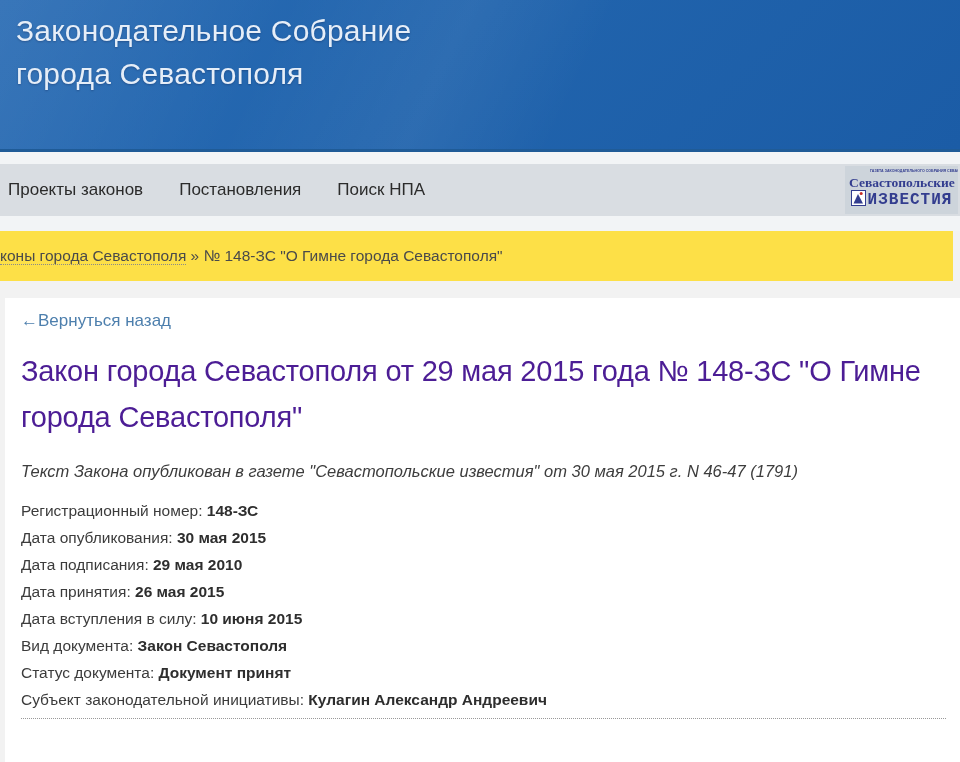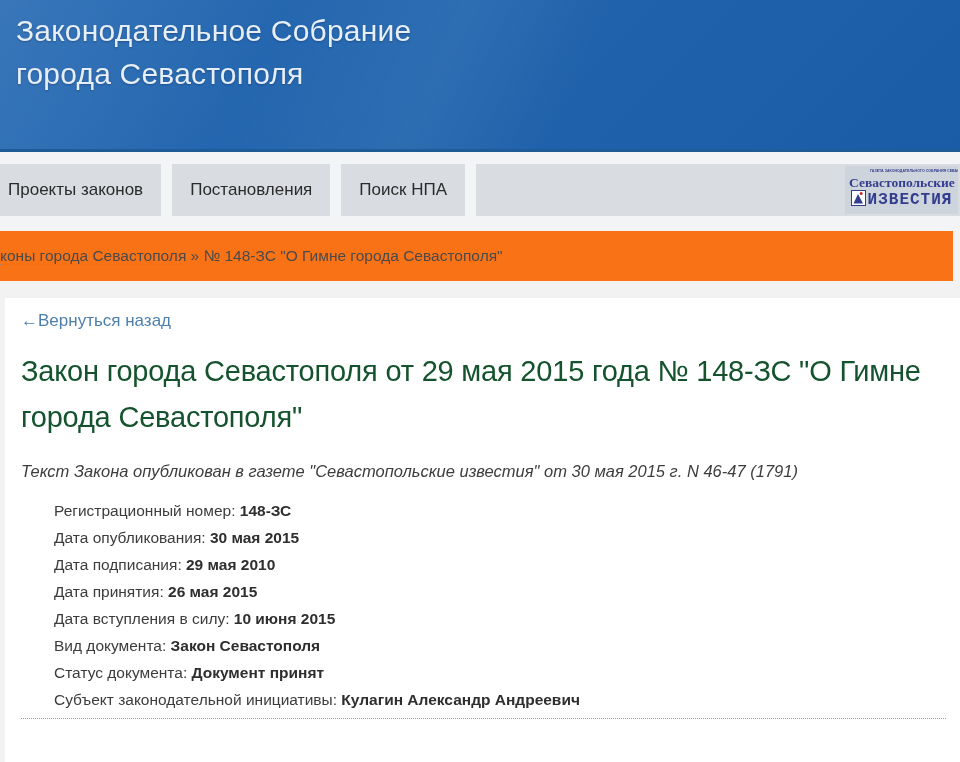--- a/index.html
+++ b/index.html
@@ -13,21 +13,21 @@
       linear-gradient(115deg, rgba(255,255,255,0.07) 0%, rgba(255,255,255,0.0) 28%,
         rgba(255,255,255,0.06) 46%, rgba(255,255,255,0.0) 60%),
       linear-gradient(135deg,#2a6cb4 0%, #2164ad 45%, #1b5ca6 100%);
     border-bottom:3px solid #1f5b97;
     padding:9px 0 0 16px;
   }
   .site-title{ color:#e6eef8; font-size:30px; font-weight:400;
     line-height:43px; letter-spacing:0.2px; text-shadow:0 1px 2px rgba(0,0,40,0.25); }
 
   
-  .nav-bar{ height:79px; background:#f2f4f6; display:flex; gap:11px;
+  .nav-bar{ height:79px; background:#f2f4f6; display:flex; gap:0;
     padding:12px 0 15px 0; }
   .nav-item{ background:#d9dde2; height:52px; line-height:52px;
     padding:0 18px; font-size:17px; color:#2b2b2b; cursor:pointer; white-space:nowrap; }
   .nav-item:first-child{ padding-left:8px; }
   .nav-fill{ flex:1; background:#d9dde2; height:52px; display:flex;
     justify-content:flex-end; align-items:center; padding-right:2px; }
 
   
   .logo{ width:113px; height:48px; background:#cdd4db; color:#333d8f;
     padding:3px 4px 0 4px; cursor:pointer; overflow:hidden; }
@@ -36,38 +36,38 @@
     font-weight:700; }
   .logo-line1{ font-family:Liberation Serif, serif; font-weight:700;
     font-size:13.5px; line-height:14px; text-align:center; white-space:nowrap;
     margin-top:1px; }
   .logo-line2{ display:flex; align-items:center; justify-content:center;
     gap:2px; margin-top:0px; }
   .logo-line2 .txt{ font-family:Liberation Mono, monospace; font-weight:700;
     font-size:16px; letter-spacing:1px; line-height:18px; }
 
   
-  .breadcrumb-band{ height:50px; background:#f97316; margin-right:7px;
+  .breadcrumb-band{ height:50px; background:#fde047; margin-right:7px;
     line-height:50px; font-size:15.5px; color:#4a4a4a; white-space:nowrap;
     overflow:hidden; }
   .breadcrumb-link{ color:#4a4a4a; text-decoration:none;
     border-bottom:1px dotted #8a8a8a; cursor:pointer; }
   .band-gap{ height:17px; background:#f2f2f2; }
 
   
   .card{ background:#ffffff; margin-left:5px; height:481px;
     padding:13px 12px 8px 12px; }
   .back-link{ display:inline-block; color:#4d7fad; font-size:17px;
     text-decoration:none; margin-left:4px; cursor:pointer; }
-  .doc-title{ font-size:29px; font-weight:400; color:#14532d;
+  .doc-title{ font-size:29px; font-weight:400; color:#4c1d95;
     line-height:46px; letter-spacing:-0.2px; margin:17px 0 0 4px; }
   .pub-note{ margin:22px 0 0 4px; font-style:italic; font-size:16.5px;
     color:#3d3d3d; }
   .fields{ margin:16px 0 0 4px; }
-  .field-row{ font-size:15.5px; line-height:27px; color:#3c3c3c;margin-left:33px; }
+  .field-row{ font-size:15.5px; line-height:27px; color:#3c3c3c; }
   .field-value{ font-weight:700; color:#2e2e2e; }
   .dotted-divider{ border:none; border-top:1px dotted #999;
     margin:5px 2px 0 4px; }
 </style>
 </head>
 <body>
 
 <header class="site-header">
   <div class="site-title">
     <div>Законодательное Собрание</div>

